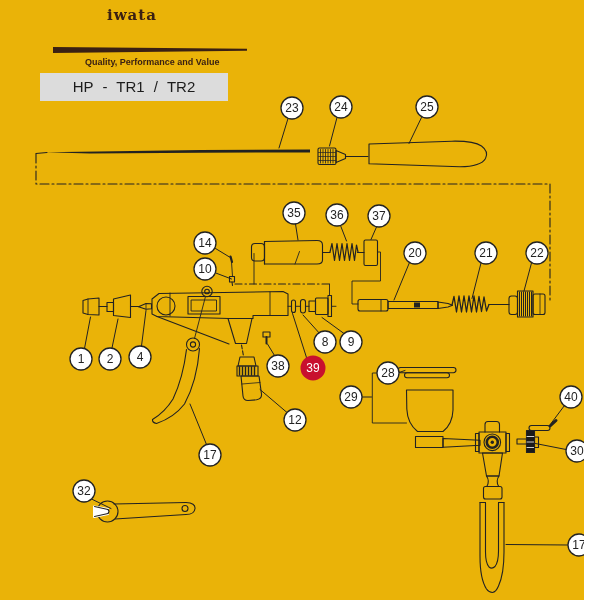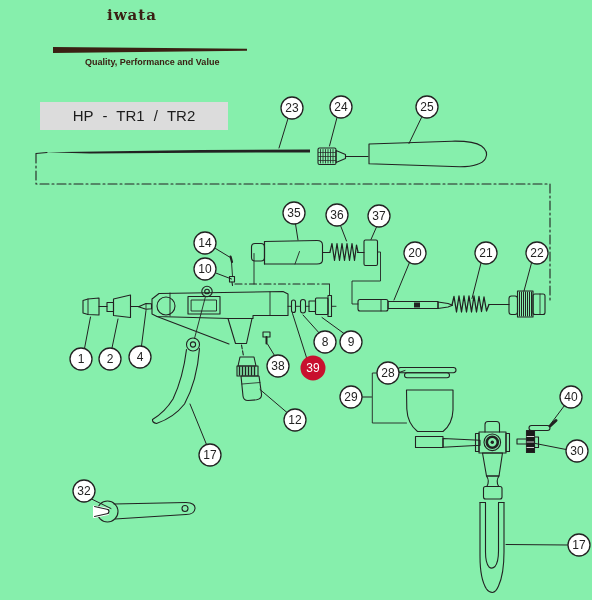--- a/index.html
+++ b/index.html
@@ -1,30 +1,30 @@
 <!DOCTYPE html>
 <html><head>
 <meta charset="utf-8">
 <title>Parts Diagram</title>
 <style>
   html,body{margin:0;padding:0;background:#fff;}
-  #page{position:relative;width:584px;height:600px;background:#86efac;overflow:hidden;
-        font-family:"Liberation Sans",sans-serif;color:#1c1c1c;padding-left:8px;}
+  #page{position:relative;width:584px;height:600px;background:#eab308;overflow:hidden;
+        font-family:"Liberation Sans",sans-serif;color:#1c1c1c;}
   
   .logo{position:absolute;left:0;top:0;width:300px;height:70px;}
   .brand-top{position:absolute;left:107px;top:6px;font-family:"DejaVu Serif",serif;
              font-weight:bold;font-size:15px;letter-spacing:1px;color:#3a2013;}
   .brand-main{position:absolute;left:52px;top:15px;font-family:"DejaVu Serif",serif;
               font-weight:bold;font-style:italic;font-size:29px;letter-spacing:.5px;color:#3a2013;}
   .swoosh{position:absolute;left:53px;top:47px;width:194px;height:6px;background:#3a2013;
           clip-path:polygon(0 0,100% 28%,100% 62%,0 100%);}
   .tagline{position:absolute;left:85px;top:57px;font-size:9px;font-weight:bold;color:#3a2013;}
   
   .model-box{position:absolute;left:40px;top:73px;width:188px;height:28px;background:#dcdcdc;
-             font-size:15px;line-height:28px;text-align:center;word-spacing:5px;color:#1c1c1c;margin-top:29px;}
+             font-size:15px;line-height:28px;text-align:center;word-spacing:5px;color:#1c1c1c;}
   
   #diagram{position:absolute;left:0;top:0;}
   .callout-num{font-family:"Liberation Sans",sans-serif;font-size:12px;}
 </style>
 </head>
 <body>
 
 <div id="page">
 
   <div class="logo">

